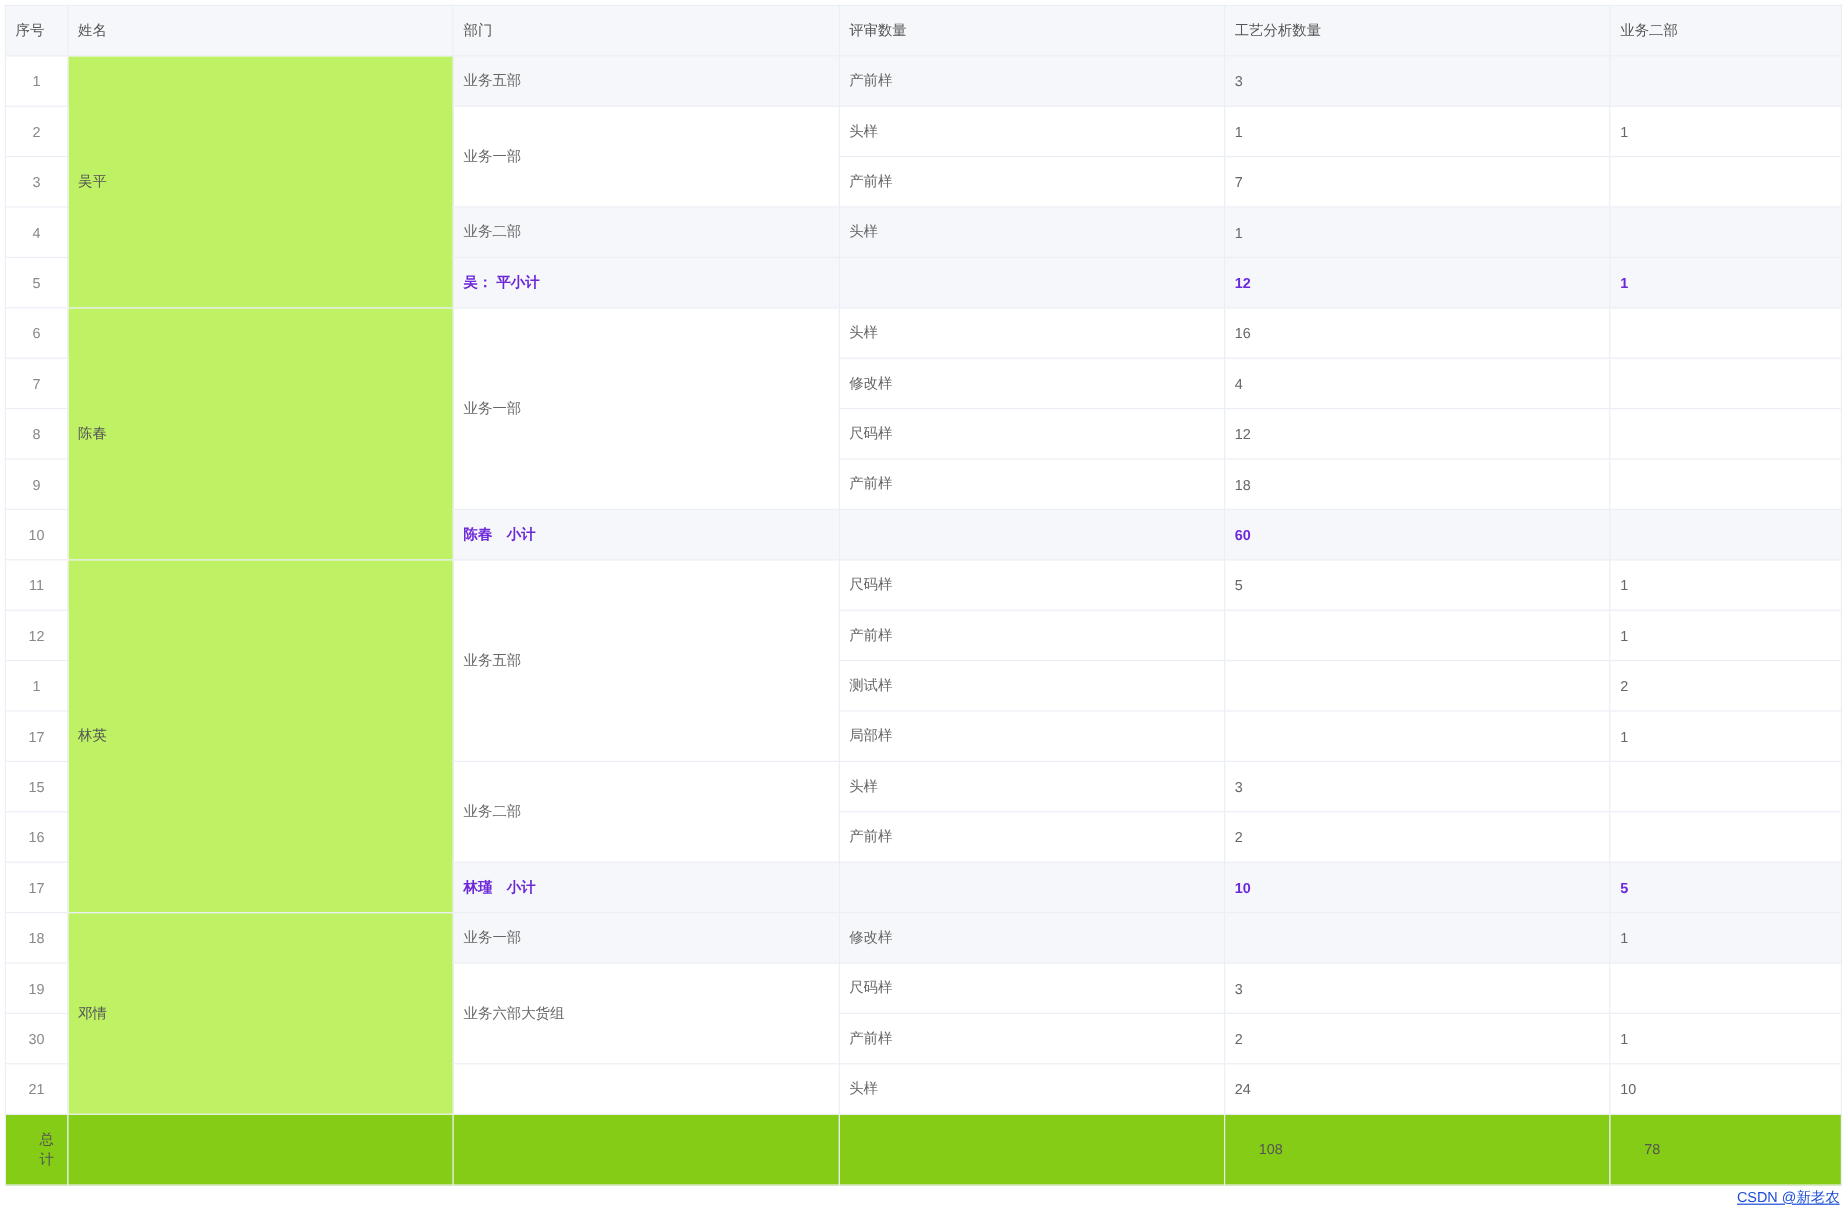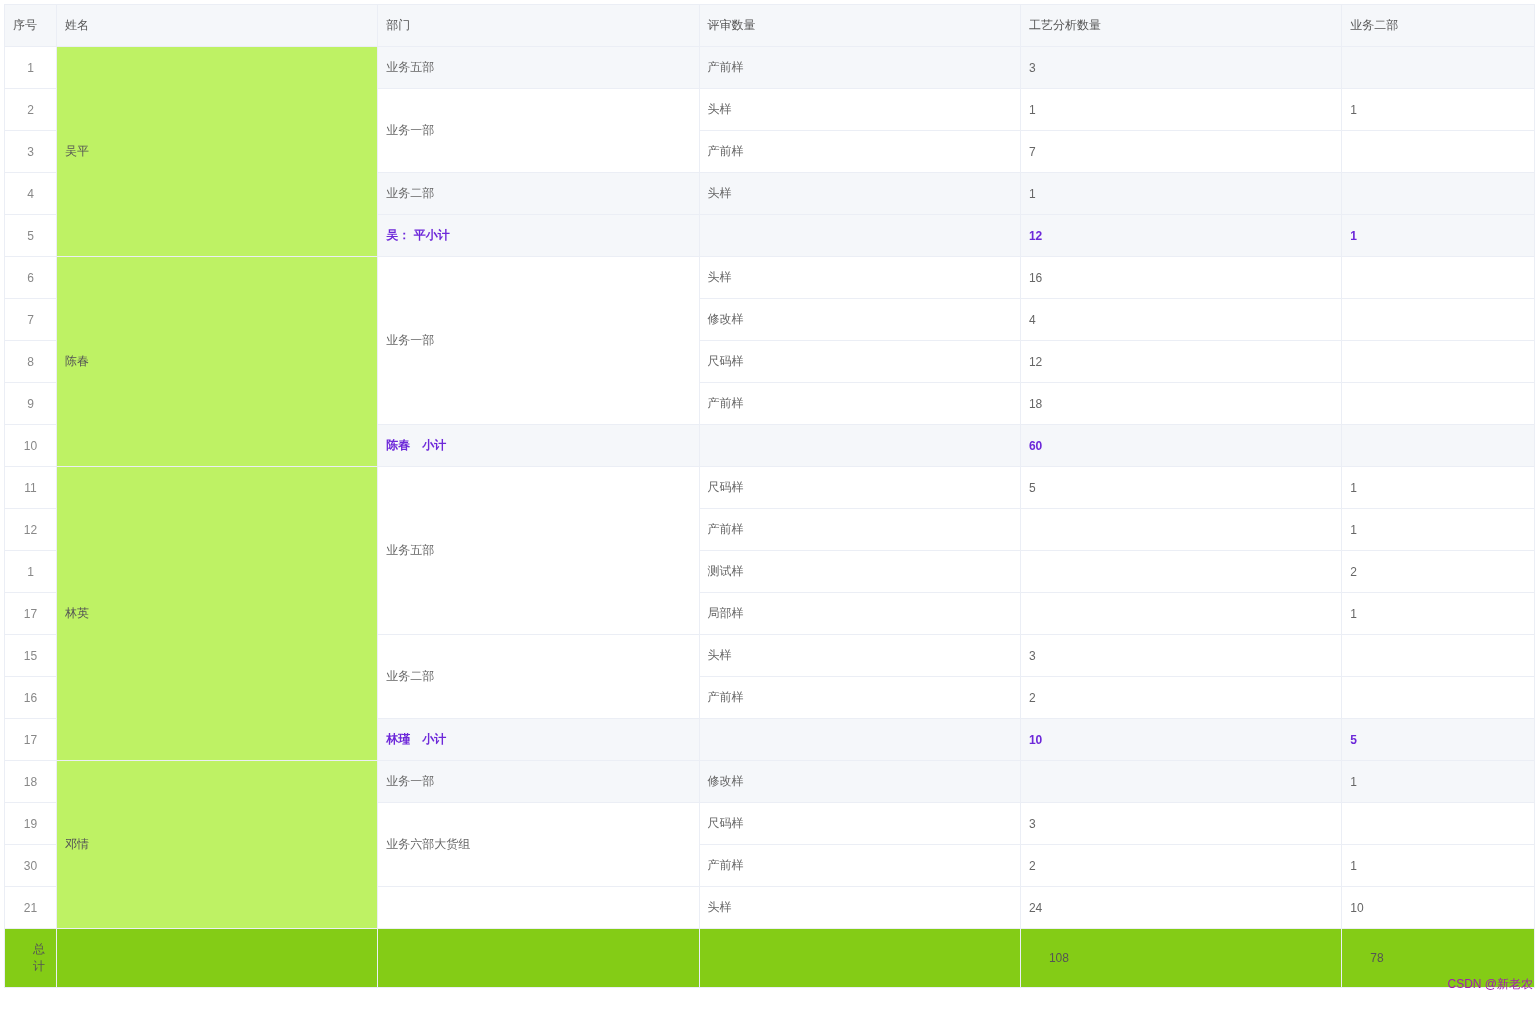--- a/index.html
+++ b/index.html
@@ -52,23 +52,24 @@
     }
     .col-seq { width: 3.4%; }
     .col-name { width: 21%; }
     .col-dept { width: 21%; }
     .col-nature { width: 21%; }
     .col-qty1 { width: 21%; }
     .col-qty2 { width: 12.6%; }
     .watermark {
       position: fixed;
       right: 6px;
-      bottom: 22px;
+      bottom: 8px;
       font-size: 12px;
-      color: #a21caf;
+      color: #1d4ed8;
+      text-decoration: underline;
     }
   </style>
 </head>
 <body>
 
 <table>
   <colgroup>
     <col class="col-seq">
       <col class="col-name">
       <col class="col-dept">

